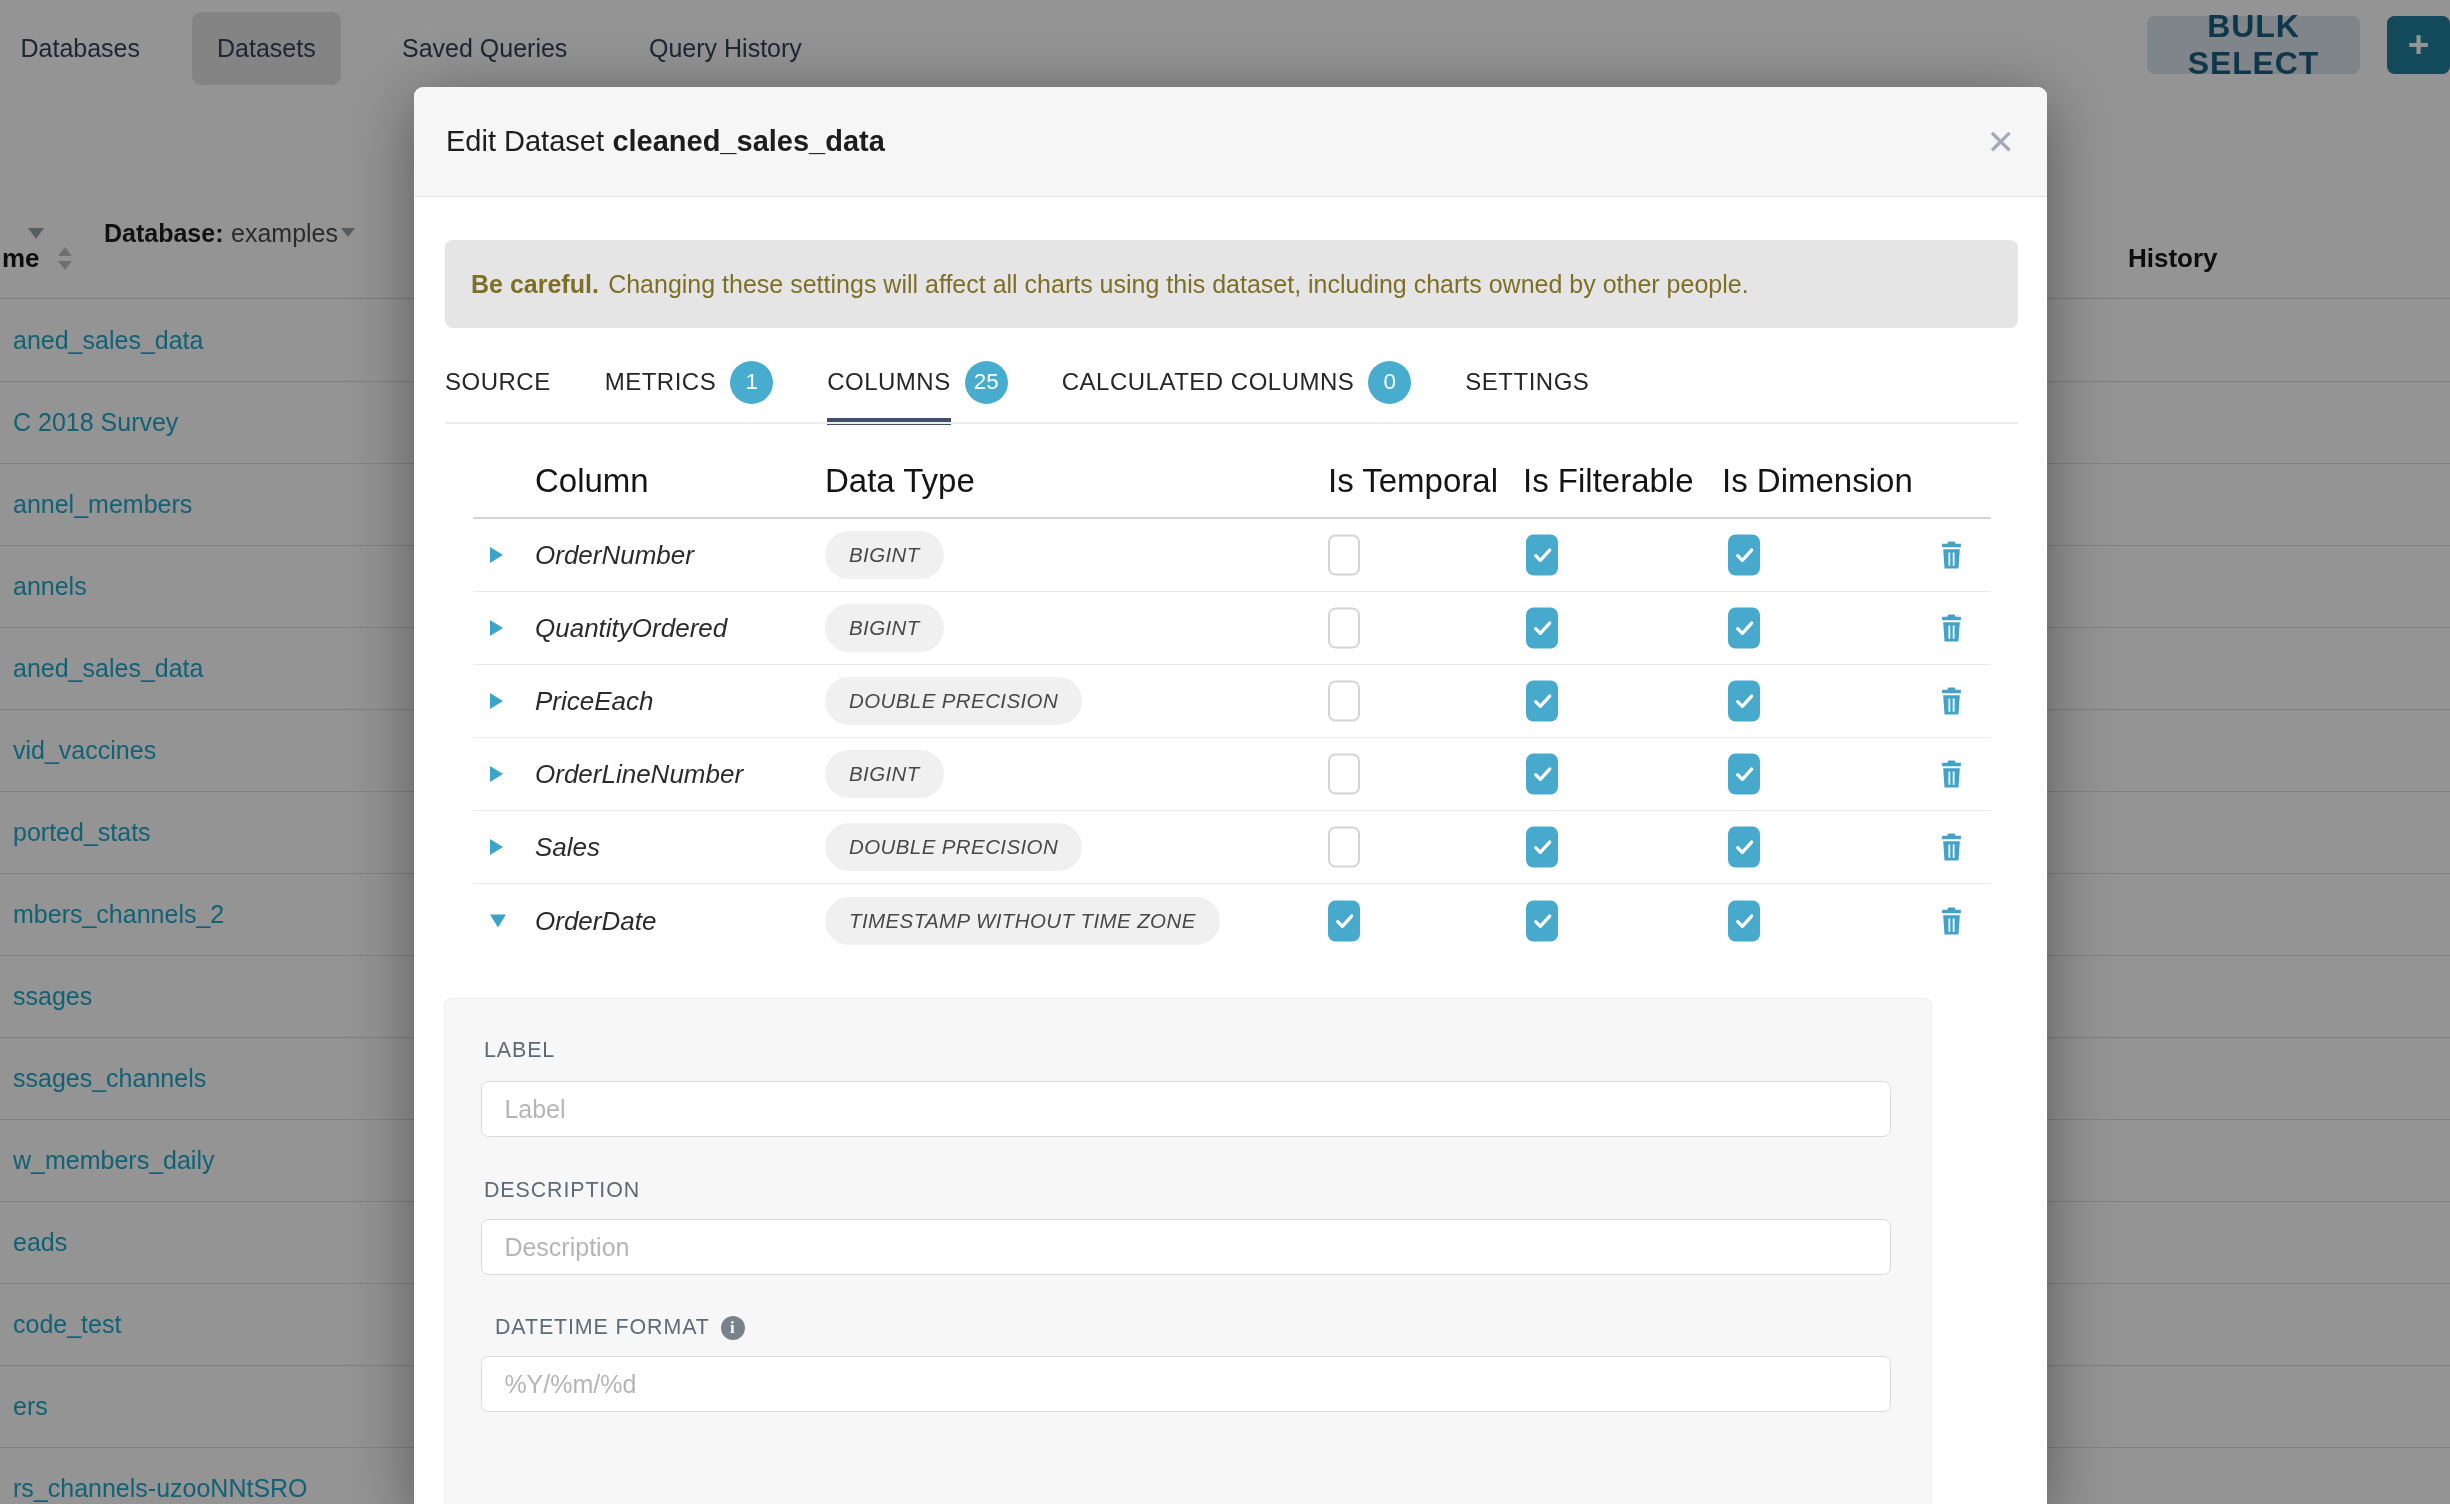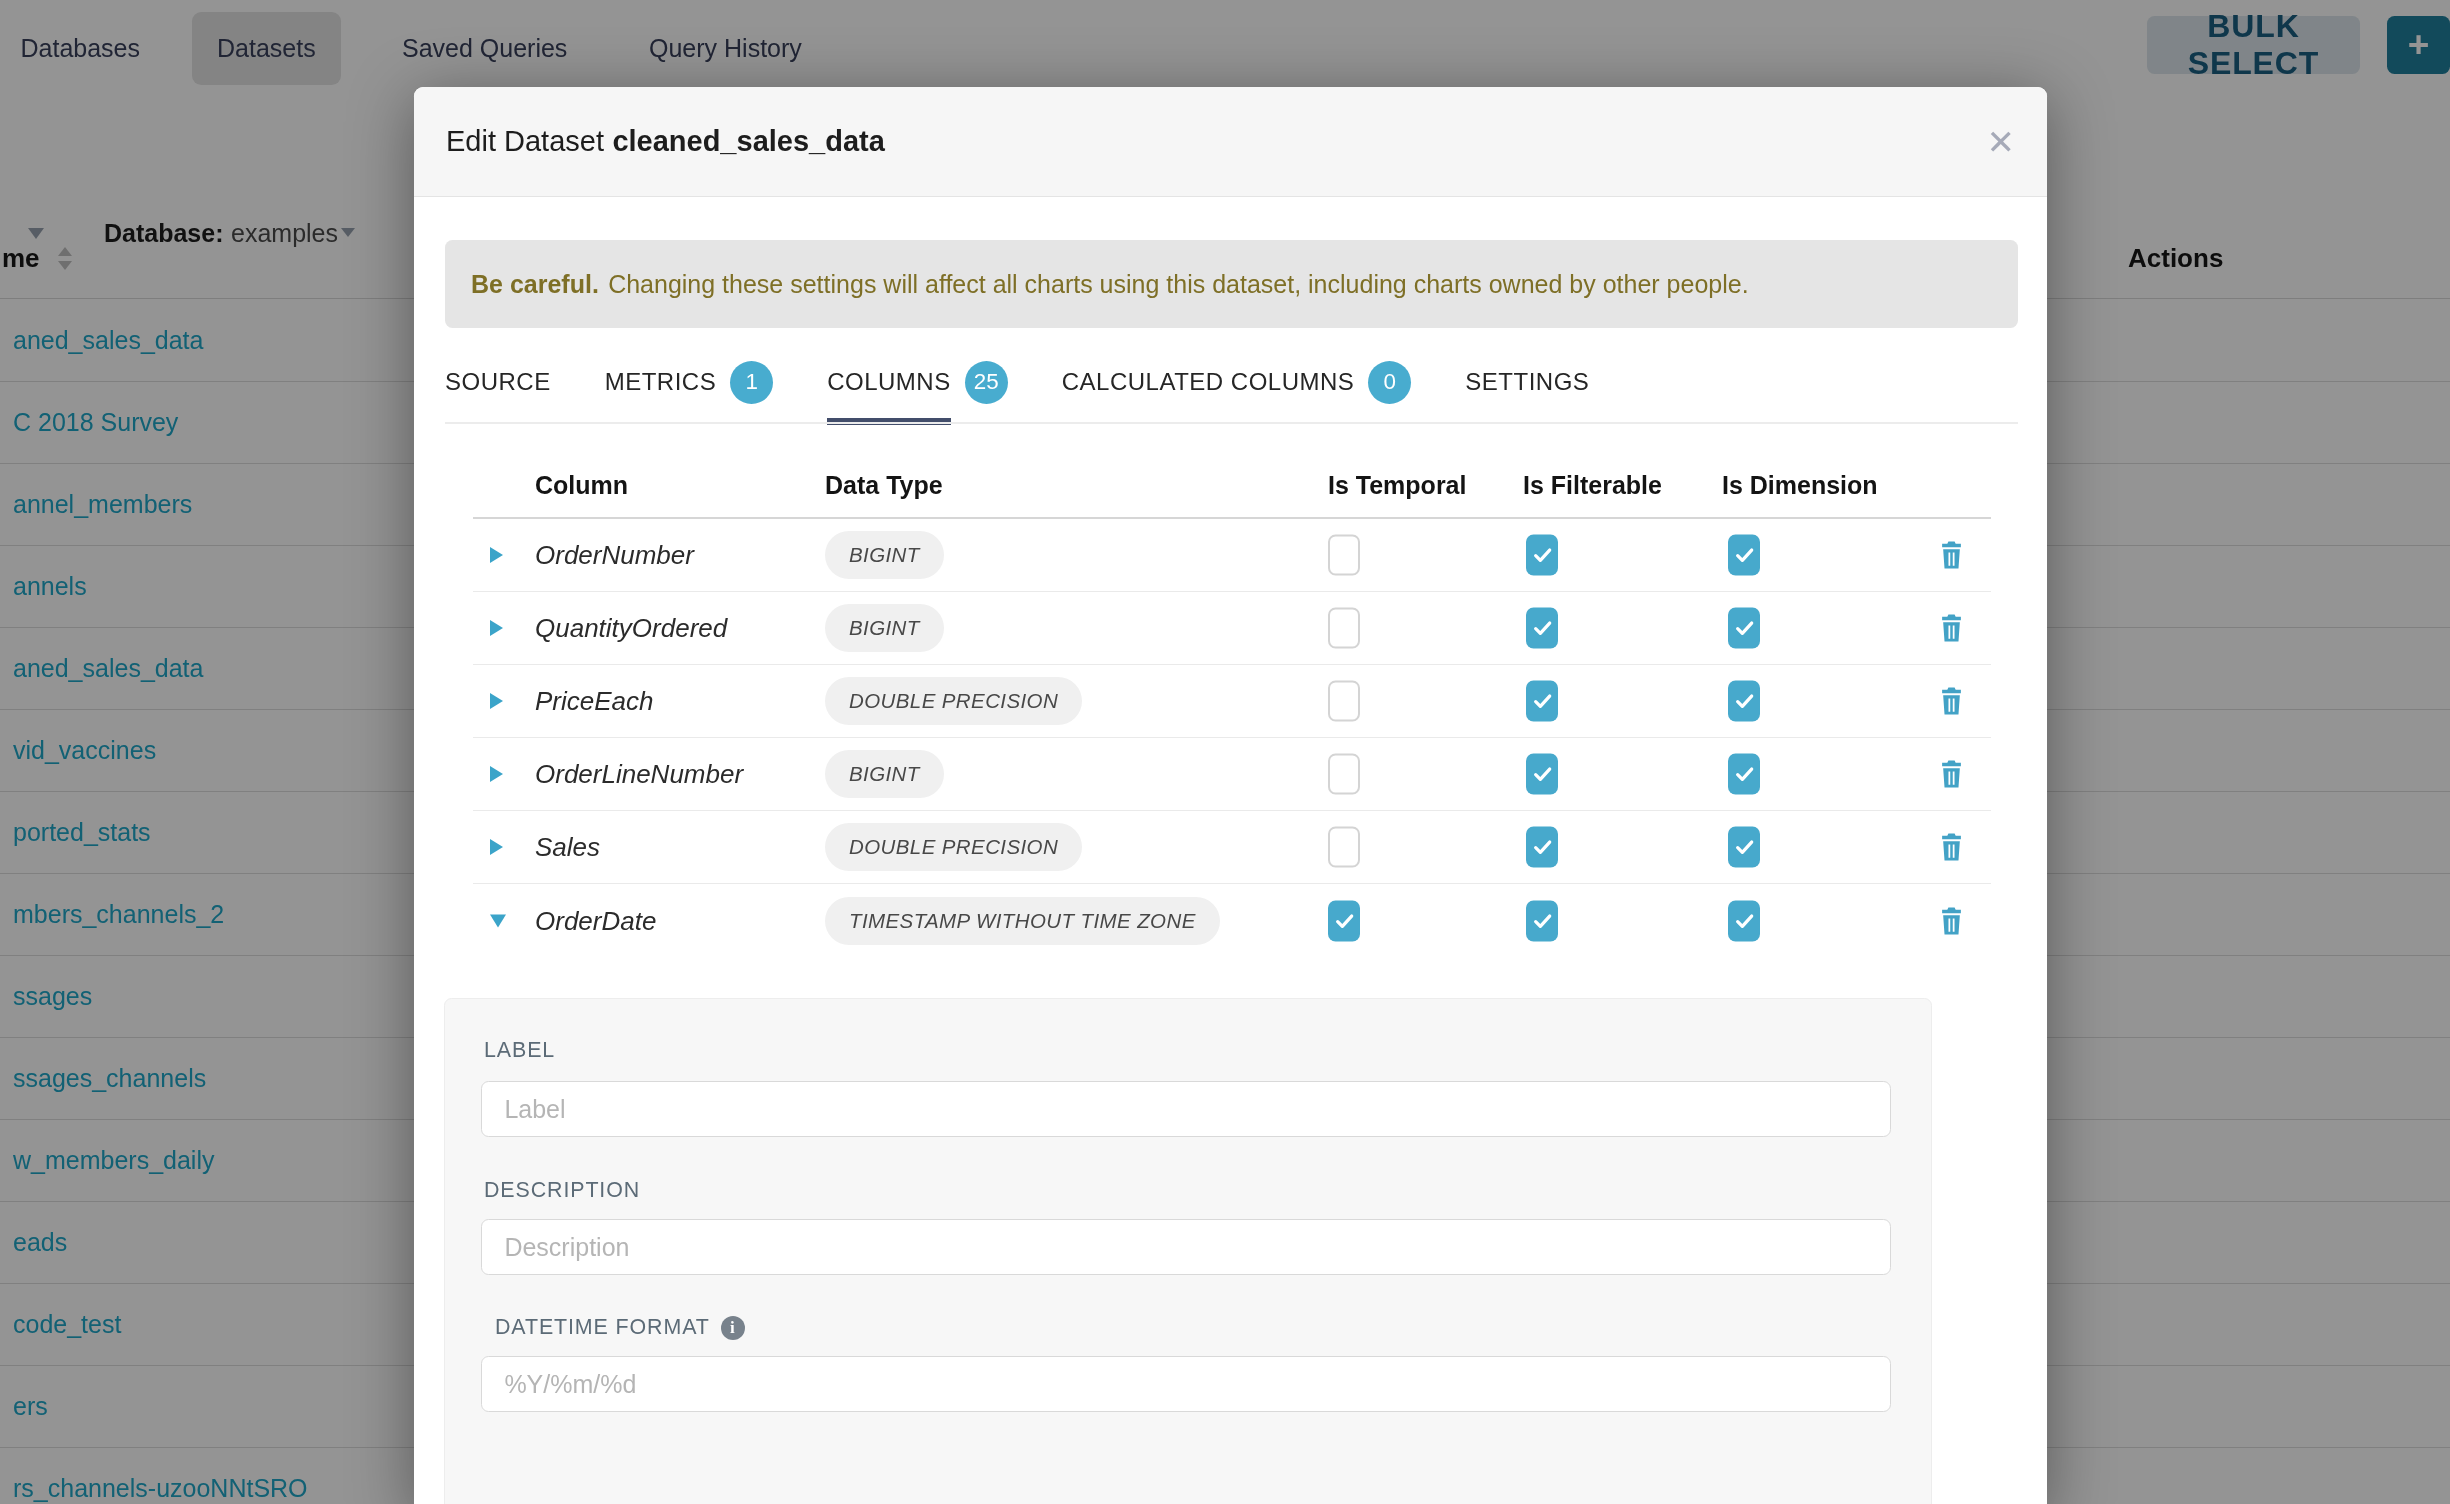--- a/index.html
+++ b/index.html
@@ -57,21 +57,21 @@
   .tab { display:flex; align-items:center; gap:14px; cursor:pointer; height:62px; }
   .tab-label { position:relative; display:inline-block; font-size:24px; letter-spacing:0.5px; color:#262626; }
   .tab.active .tab-label::after { content:""; position:absolute; left:0; right:0; top:calc(100% + 22.4px);
     height:6.5px; background:#434e6b; }
   .badge { width:43px; height:43px; border-radius:50%; background:#48accf; color:#fff; font-size:22.4px;
     display:flex; align-items:center; justify-content:center; }
   .tabs-divider { position:absolute; left:31px; top:335px; width:1573px; height:1.9px; background:#ececec; }
 
   .cols-table { position:absolute; left:59px; top:335px; width:1518px; }
   .cols-header { position:relative; height:97px; border-bottom:2.8px solid #d6d6d6; }
-  .cols-header span { position:absolute; bottom:17px; font-size:25px; font-weight:700; color:#141414; }
+  .cols-header span { position:absolute; bottom:17px; font-size:33px; font-weight:400; color:#141414; }
   .h0{left:62px;} .h1{left:352px;} .h2{left:855px;} .h3{left:1050px;} .h4{left:1249px;}
   #col-rows .col-row { position:relative; height:73px; border-bottom:1.9px solid #eaeaea;font-style:italic; }
   #col-rows .col-row:last-child { border-bottom:none; }
   .caret { position:absolute; left:17px; top:50%; transform:translateY(-50%); width:0; height:0; cursor:pointer; }
   .caret-right { border-top:8.4px solid transparent; border-bottom:8.4px solid transparent; border-left:13px solid #3ba4c9; }
   .caret-down  { border-left:8.4px solid transparent; border-right:8.4px solid transparent; border-top:13px solid #3ba4c9; }
   .col-name { position:absolute; left:62px; top:50%; transform:translateY(-50%); font-size:26px; color:#2b2b2b; }
   .pill { position:absolute; left:352px; top:50%; transform:translateY(-50%); background:#f0f0f0;
     border-radius:28px; padding:12px 24px; font-size:20.5px; color:#484848; letter-spacing:0.4px; white-space:nowrap; }
   .cb { position:absolute; top:50%; transform:translateY(-50%); width:32px; height:41px; border-radius:7.5px;
@@ -119,21 +119,21 @@
       <span class="fb-value">examples</span>
       <span class="caret-dn fb-caret2" style="border-left-width:7.5px;border-right-width:7.5px;border-top-width:9.3px;"></span>
     </div>
 
     <div class="bg-head">
       <span class="bg-head-name">me</span>
       <span class="sort-ic">
           <span class="up"></span>
           <span class="dn"></span>
         </span>
-      <span class="bg-head-actions">Actions</span>
+      <span class="bg-head-actions">History</span>
     </div>
     <div class="bg-head-line"></div>
     <div id="bg-rows">
         <div class="bg-row">
           <span class="bg-link">aned_sales_data</span>
         </div>
         <div class="bg-row">
           <span class="bg-link">C 2018 Survey</span>
         </div>
         <div class="bg-row">

